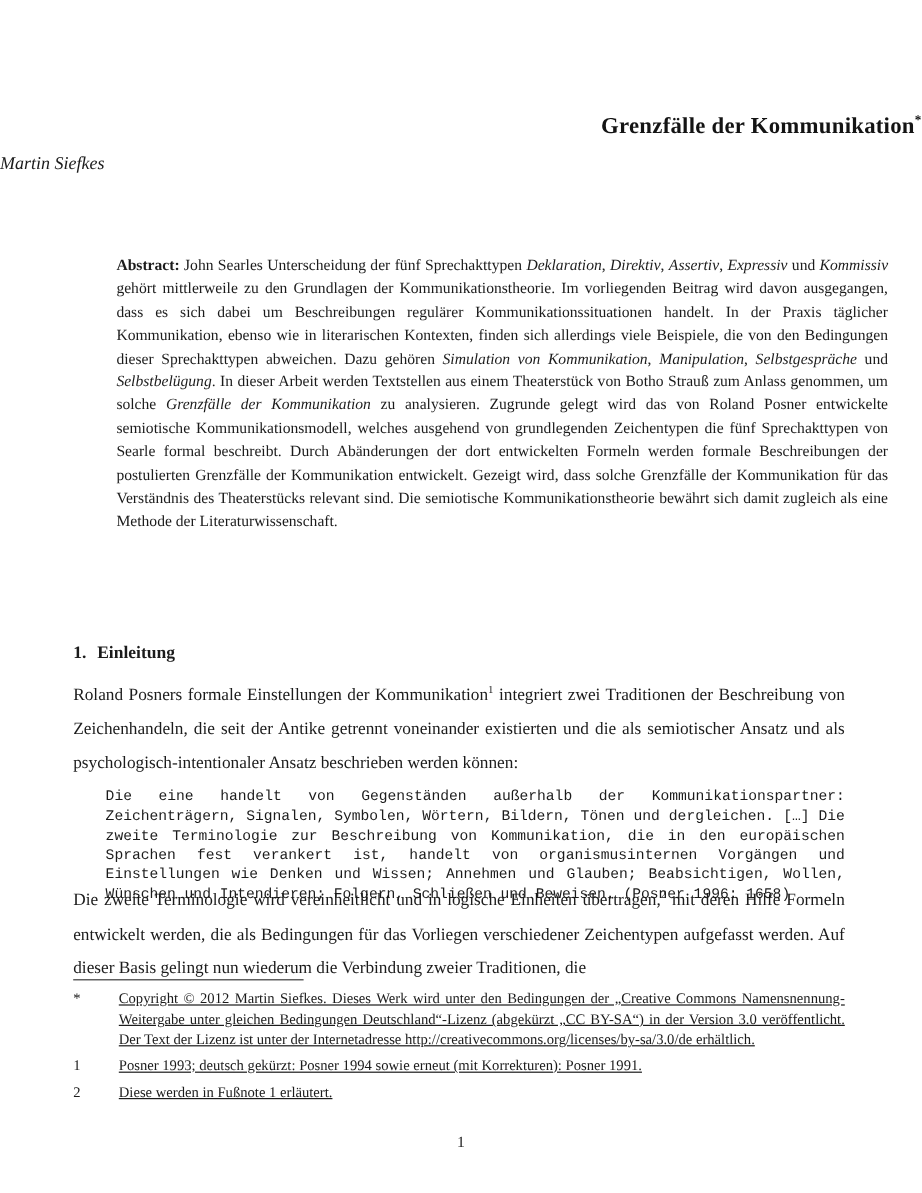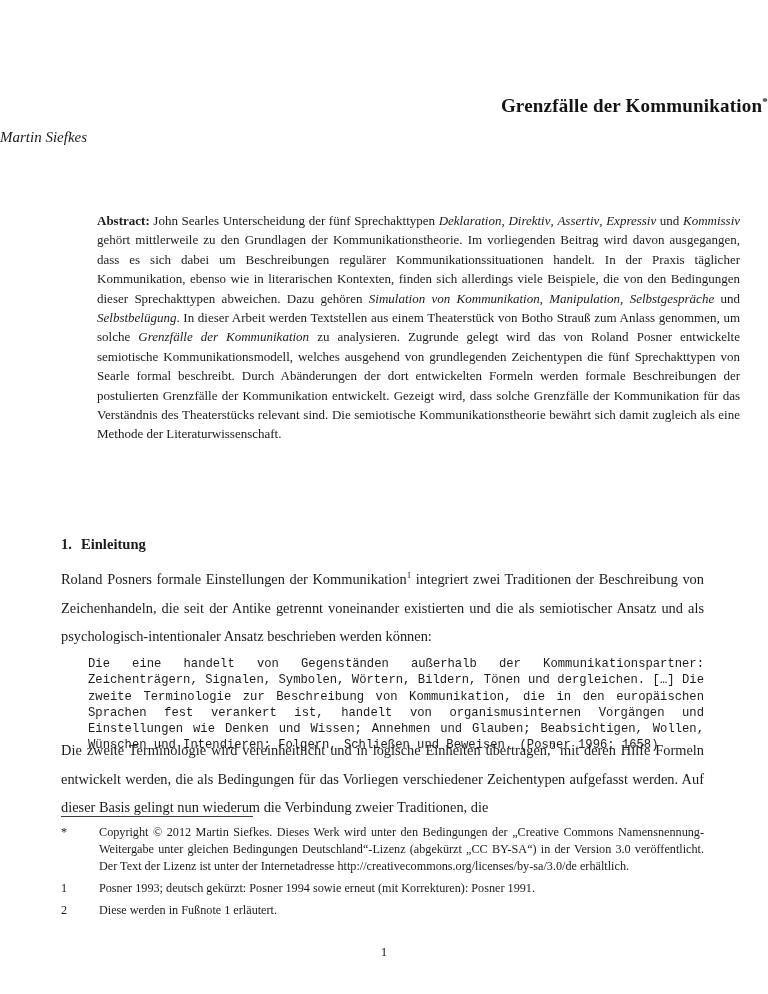--- a/index.html
+++ b/index.html
@@ -83,20 +83,21 @@
     display: flex;
     margin-bottom: 5px;
   }
   .footnote-marker {
     flex: 0 0 38px;
   }
   .footnote-text {
     flex: 1;
     text-align: justify;
     overflow-wrap: anywhere;
+    text-decoration: underline;
   }
   .page-number {
     top: 944px; left: 0; right: 0;
     text-align: center;
     font-size: 13px;
   }
 </style>
 </head>
 <body>
 

